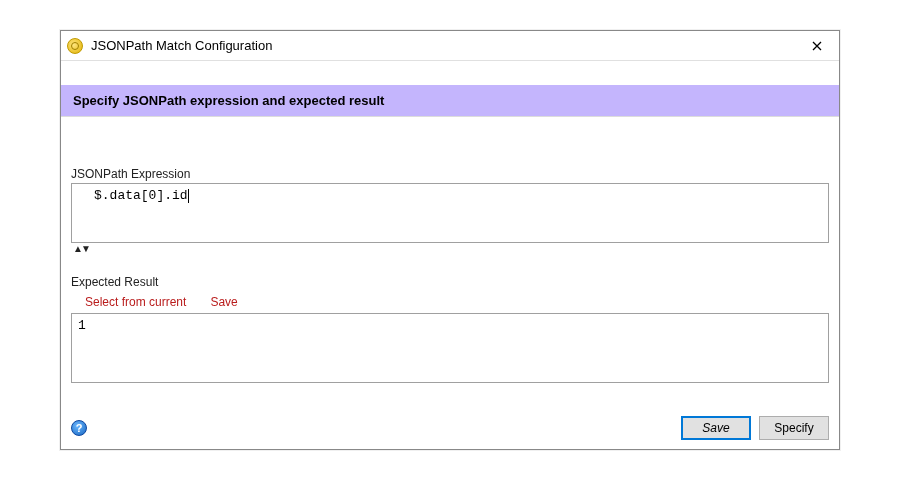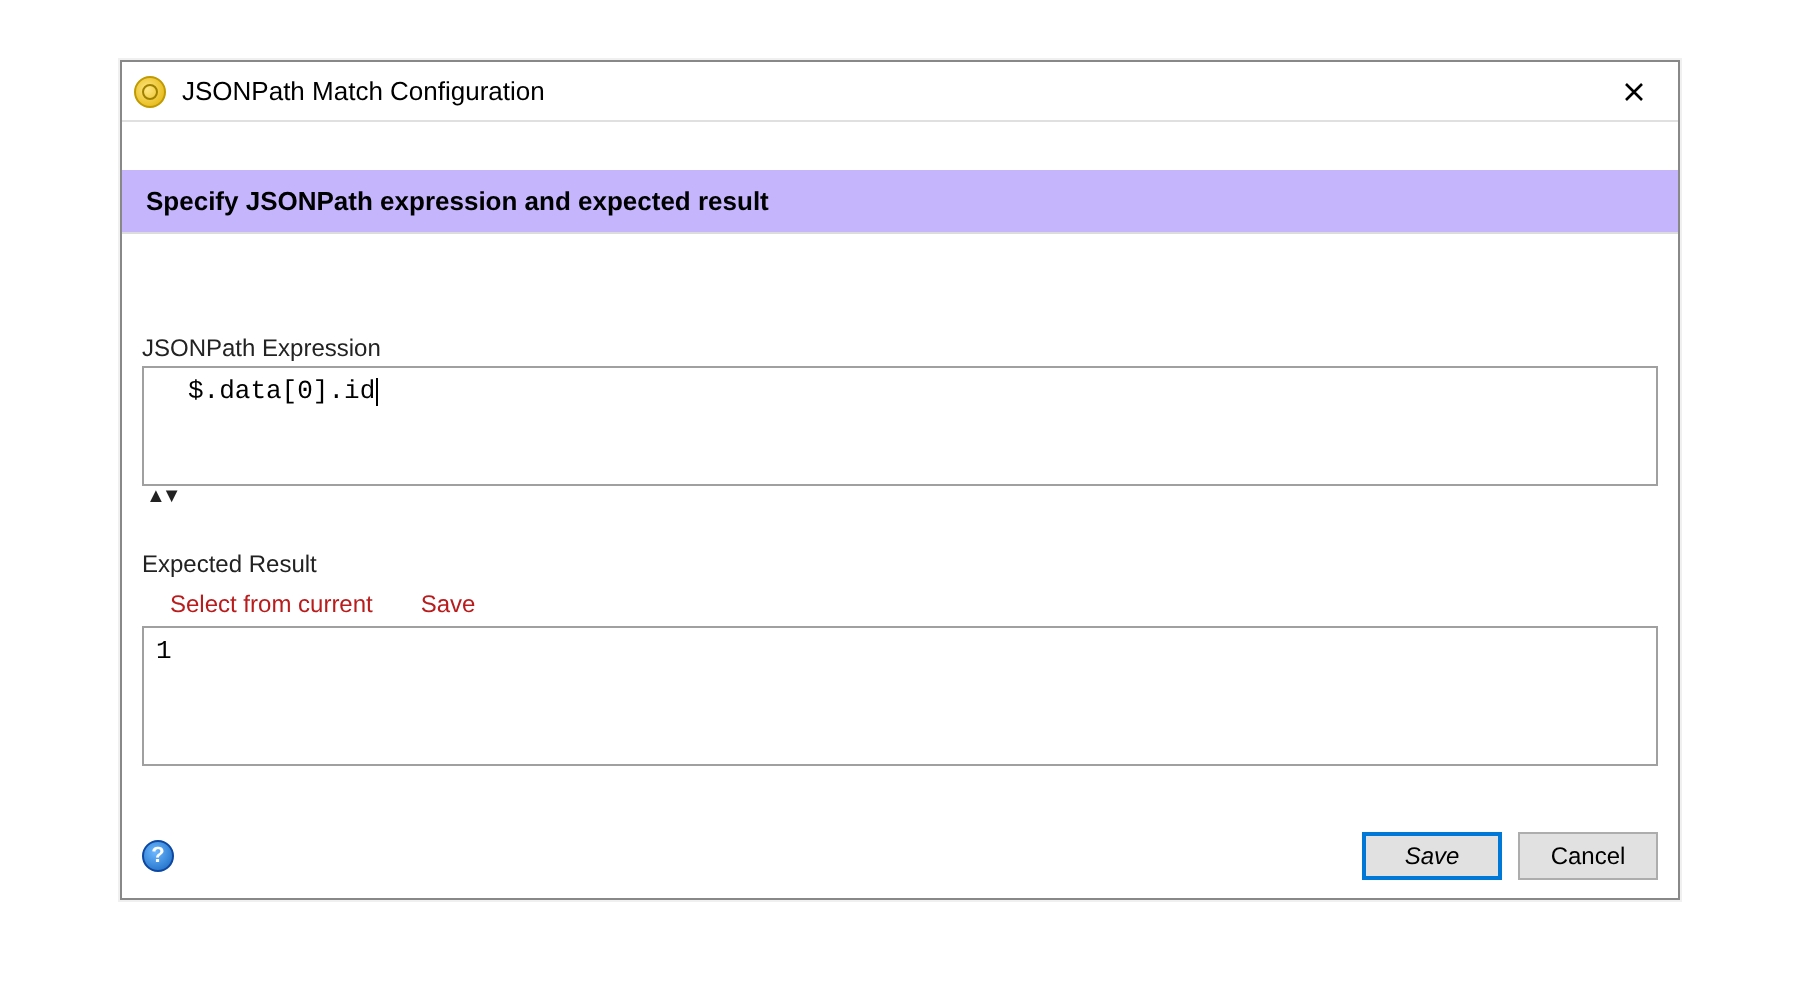--- a/index.html
+++ b/index.html
@@ -199,16 +199,16 @@
     <div class="result-box"><span>1</span></div>
 
   </div>
 
   <div class="footer">
     <div class="help-icon">
         <span>?</span>
       </div>
     <div class="footer-spacer"></div>
     <button class="btn primary">Save</button>
-    <button class="btn">Cancel</button>
+    <button class="btn">Specify</button>
   </div>
 
 </div>
 
 </body></html>

